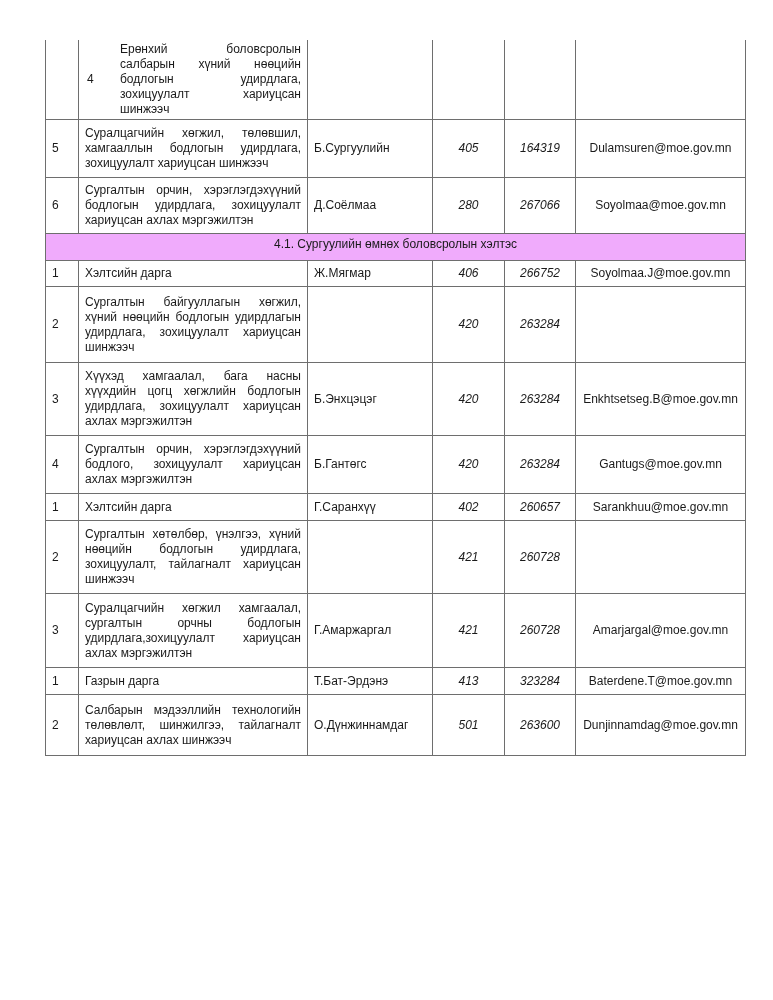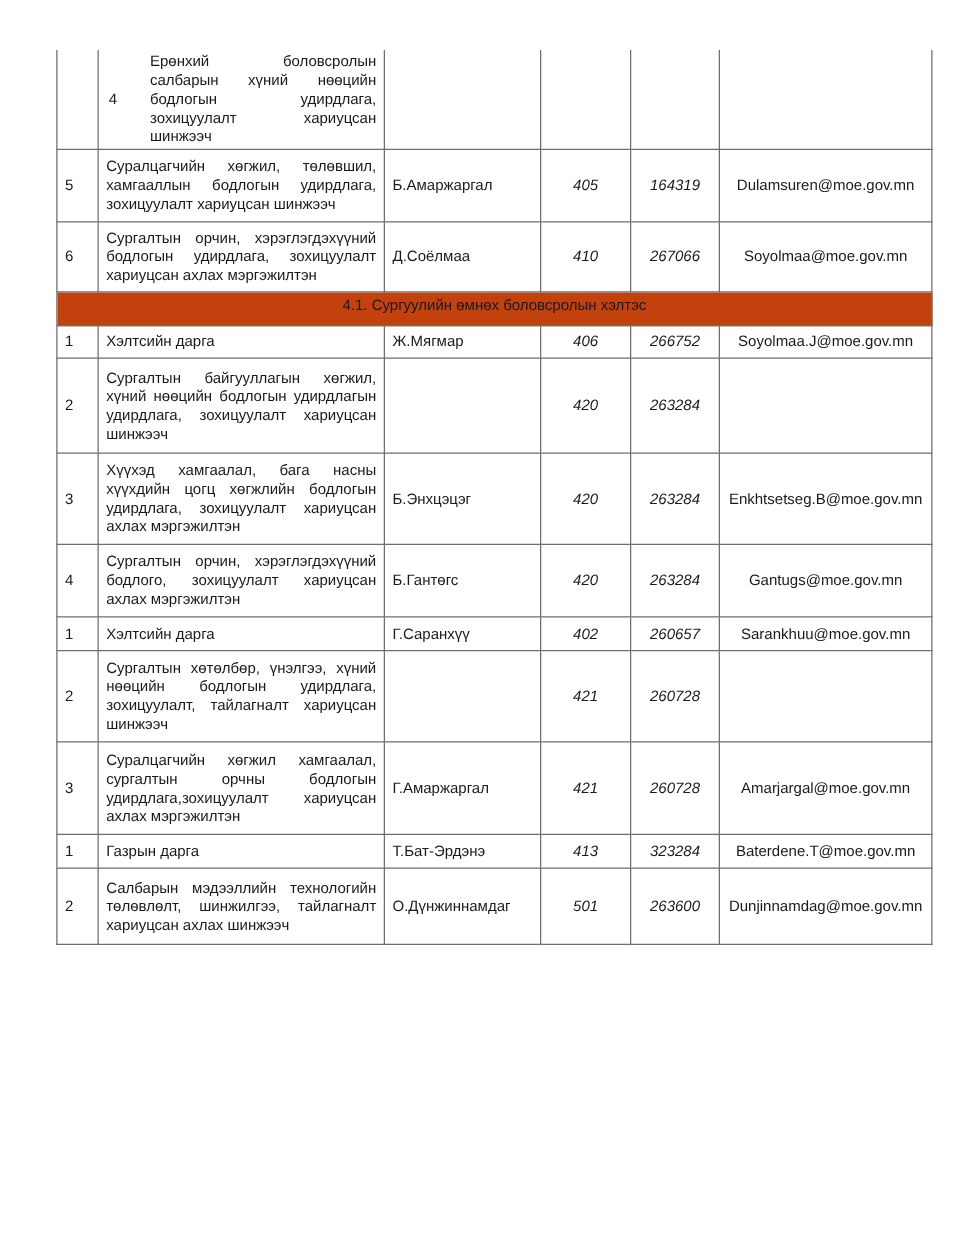--- a/index.html
+++ b/index.html
@@ -11,21 +11,21 @@
           vertical-align: middle; font-size: 12px; }
   table.staff tr.first td { border-top: none; padding-left: 41px; }
   col.c-num { width: 33px; } col.c-pos { width: 229px; } col.c-name { width: 125px; }
   col.c-room { width: 72px; } col.c-phone { width: 71px; } col.c-email { width: 170px; }
   td.num { text-align: left; padding-left: 8px; }
   td.pos { text-align: justify; text-align-last: left; padding-left: 7px; padding-right: 8px; }
   td.name { padding-left: 7px; }
   td.room, td.phone { text-align: center; font-style: italic; }
   td.email { text-align: center; padding-left: 8px; padding-right: 4px; word-break: break-all; margin-left: 48px; }
   td.top { vertical-align: top; }
-  tr.section td { background: #c2410c; text-align: center; height: 21px; vertical-align: top; padding-top: 3px; }
+  tr.section td { background: #f0abfc; text-align: center; height: 21px; vertical-align: top; padding-top: 3px; }
 </style>
 </head>
 <body>
 
 <table class="staff">
   <colgroup>
     <col class="c-num">
       <col class="c-pos">
       <col class="c-name">
       <col class="c-room">
@@ -38,30 +38,30 @@
       <td class="num">4</td>
       <td class="pos">Ерөнхий боловсролын салбарын хүний нөөцийн бодлогын удирдлага, зохицуулалт хариуцсан шинжээч</td>
       <td class="name"></td>
       <td class="room"></td>
       <td class="phone"></td>
       <td class="email"></td>
     </tr>
     <tr style="height:58px">
       <td class="num">5</td>
       <td class="pos">Суралцагчийн хөгжил, төлөвшил, хамгааллын бодлогын удирдлага, зохицуулалт хариуцсан шинжээч</td>
-      <td class="name">Б.Амаржаргал</td>
+      <td class="name">Б.Сургуулийн</td>
       <td class="room">405</td>
       <td class="phone">164319</td>
       <td class="email">Dulamsuren@moe.gov.mn</td>
     </tr>
     <tr style="height:56px">
       <td class="num">6</td>
       <td class="pos">Сургалтын орчин, хэрэглэгдэхүүний бодлогын удирдлага, зохицуулалт хариуцсан ахлах мэргэжилтэн</td>
       <td class="name">Д.Соёлмаа</td>
-      <td class="room">410</td>
+      <td class="room">280</td>
       <td class="phone top">267066</td>
       <td class="email">Soyolmaa@moe.gov.mn</td>
     </tr>
 
     <tr class="section">
       <td colspan="6">4.1. Сургуулийн өмнөх боловсролын хэлтэс</td>
     </tr>
     <tr style="height:26px">
       <td class="num top">1</td>
       <td class="pos top">Хэлтсийн дарга</td>

